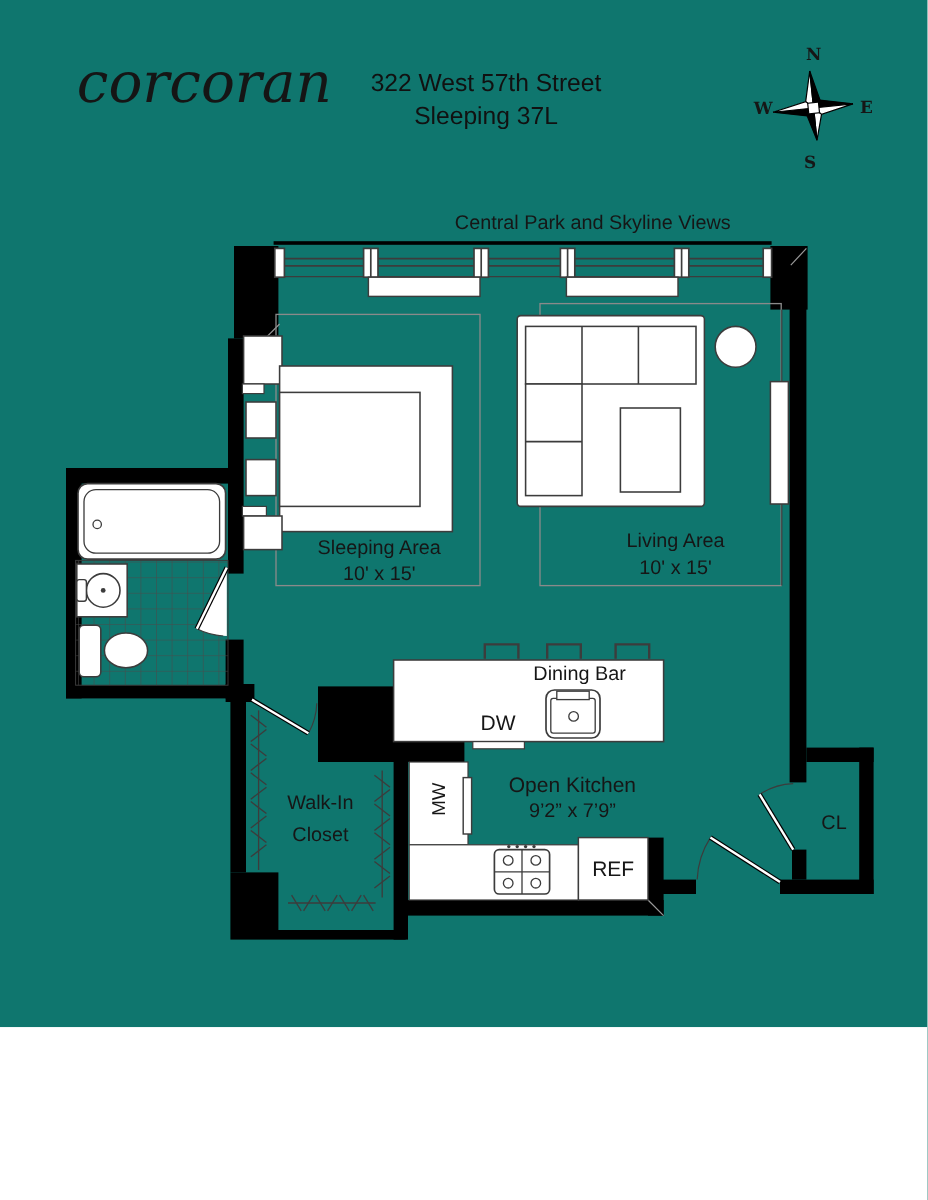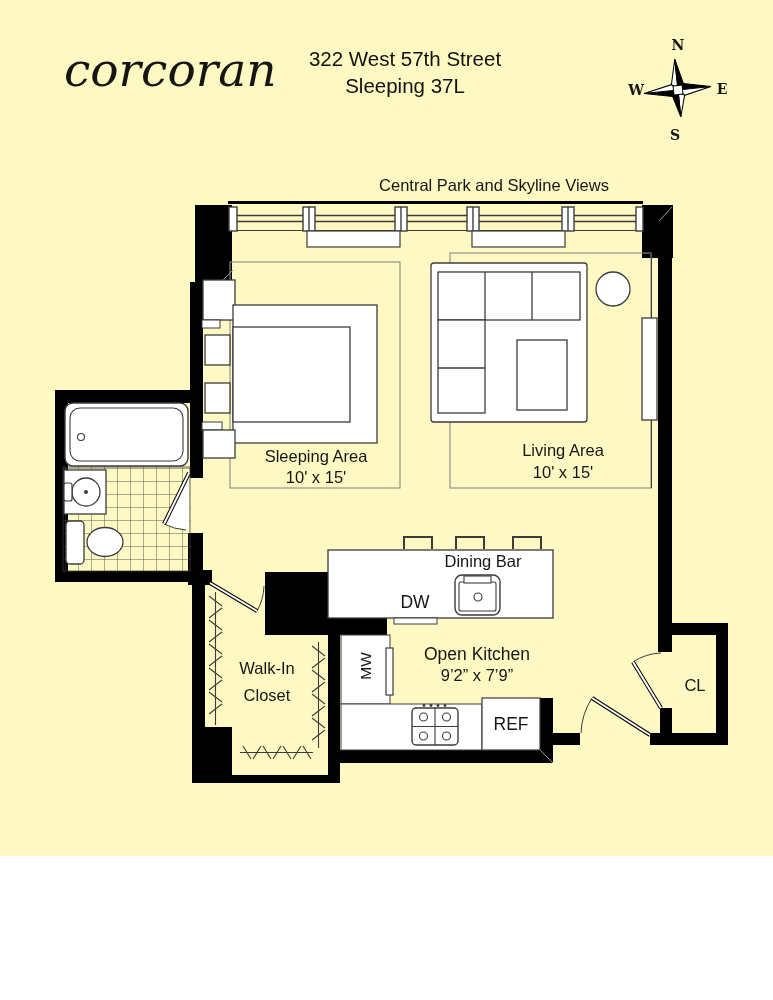--- a/index.html
+++ b/index.html
@@ -1,21 +1,21 @@
 <!DOCTYPE html>
 <html><head>
 <meta charset="utf-8">
 <style>
   html,body{margin:0;padding:0;background:#fff;}
-  .page{position:relative;width:773px;height:856px;background:#fef9c3;overflow:hidden;
+  .page{position:relative;width:773px;height:856px;background:#0f766e;overflow:hidden;
         font-family:"Liberation Sans",sans-serif;color:#1a1a1a;}
   .logo{position:absolute;left:64px;top:42px;width:210px;
         font-family:"DejaVu Serif","Liberation Serif",serif;font-style:italic;
         font-size:47px;letter-spacing:0px;color:#151515;}
-  .address{position:absolute;left:285px;top:45px;width:240px;text-align:center;
+  .address{position:absolute;left:285px;top:56px;width:240px;text-align:center;
            font-size:20.5px;line-height:27px;color:#111;}
   .compass{position:absolute;left:623px;top:32px;}
   svg text{font-family:"Liberation Sans",sans-serif;fill:#161616;}
   svg .serif{font-family:"DejaVu Serif","Liberation Serif",serif;font-weight:bold;}
 </style>
 </head>
 <body>
 
 <div class="page">
 

